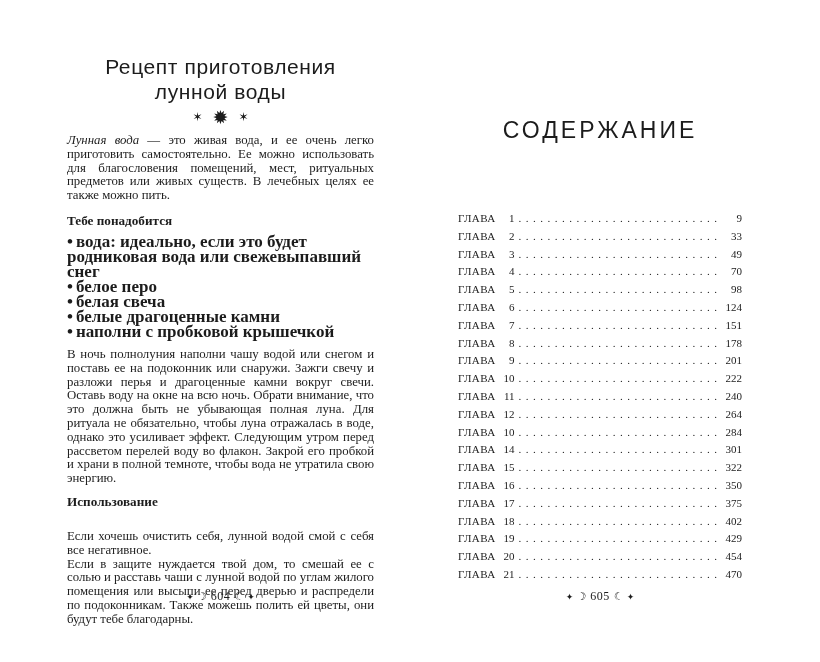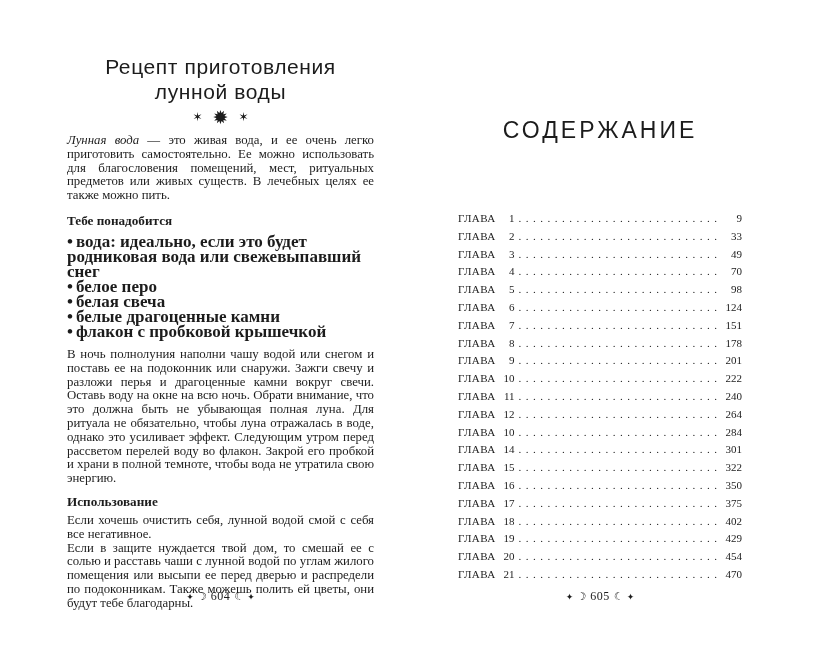--- a/index.html
+++ b/index.html
@@ -10,21 +10,21 @@
   .page-left{position:absolute;left:67px;top:54px;width:307px;}
   .recipe-title{font-family:"Liberation Sans", sans-serif;font-size:21px;line-height:25px;
                 font-weight:400;letter-spacing:.6px;text-align:center;margin:0 0 4px;}
   .ornament{display:flex;justify-content:center;align-items:center;gap:10px;
             height:18px;margin:0 0 8px;font-family:"DejaVu Sans", sans-serif;}
   .orn-side{font-size:12px;line-height:18px;}
   .orn-center{font-size:19px;line-height:18px;}
   .para{font-size:12.8px;line-height:13.8px;text-align:justify;margin:0;}
   .lead-italic{font-style:italic;}
   .sec-heading{font-size:13.2px;font-weight:bold;margin:10px 0 5px;}
-  .sec-heading.usage{margin-top:8px;margin-bottom:4px;}
+  .sec-heading.usage{margin-top:8px;margin-bottom:20px;}
   .bullet-list{margin:0;}
   .bullet-item{font-size:17px;line-height:15px;text-align:left;font-weight:bold;}
   .bullet{display:inline-block;margin-right:3px;}
   .instructions{margin-top:9px;}
 
   
   .page-right{position:absolute;left:458px;top:108px;width:284px;}
   .toc-title{font-family:"Liberation Sans", sans-serif;font-size:23px;font-weight:400;
              letter-spacing:3px;text-align:center;margin:9px;}
   .toc-list{margin-top:68px;}
@@ -59,21 +59,21 @@
     </div>
 
     <p class="para"><span class="lead-italic">Лунная вода</span><span> — это живая вода, и ее очень легко приготовить самостоятельно. Ее можно использовать для благословения помещений, мест, ритуальных предметов или живых существ. В лечебных целях ее также можно пить.</span></p>
 
     <div class="sec-heading">Тебе понадобится</div>
     <div class="bullet-list">
         <div class="bullet-item"><span class="bullet">•</span><span>вода: идеально, если это будет родниковая вода или свежевыпавший снег</span></div>
         <div class="bullet-item"><span class="bullet">•</span><span>белое перо</span></div>
         <div class="bullet-item"><span class="bullet">•</span><span>белая свеча</span></div>
         <div class="bullet-item"><span class="bullet">•</span><span>белые драгоценные камни</span></div>
-        <div class="bullet-item"><span class="bullet">•</span><span>флакон с пробковой крышечкой</span></div>
+        <div class="bullet-item"><span class="bullet">•</span><span>наполни с пробковой крышечкой</span></div>
       </div>
 
     <p class="para instructions">В ночь полнолуния наполни чашу водой или снегом и поставь ее на подоконник или снаружи. Зажги свечу и разложи перья и драгоценные камни вокруг свечи. Оставь воду на окне на всю ночь. Обрати внимание, что это должна быть не убывающая полная луна. Для ритуала не обязательно, чтобы луна отражалась в воде, однако это усиливает эффект. Следующим утром перед рассветом перелей воду во флакон. Закрой его пробкой и храни в полной темноте, чтобы вода не утратила свою энергию.</p>
 
     <div class="sec-heading usage">Использование</div>
     <p class="para">Если хочешь очистить себя, лунной водой смой с себя все негативное.</p>
     <p class="para">Если в защите нуждается твой дом, то смешай ее с солью и расставь чаши с лунной водой по углам жилого помещения или высыпи ее перед дверью и распредели по подоконникам. Также можешь полить ей цветы, они будут тебе благодарны.</p>
   </div>
 
   <div class="page-right">

